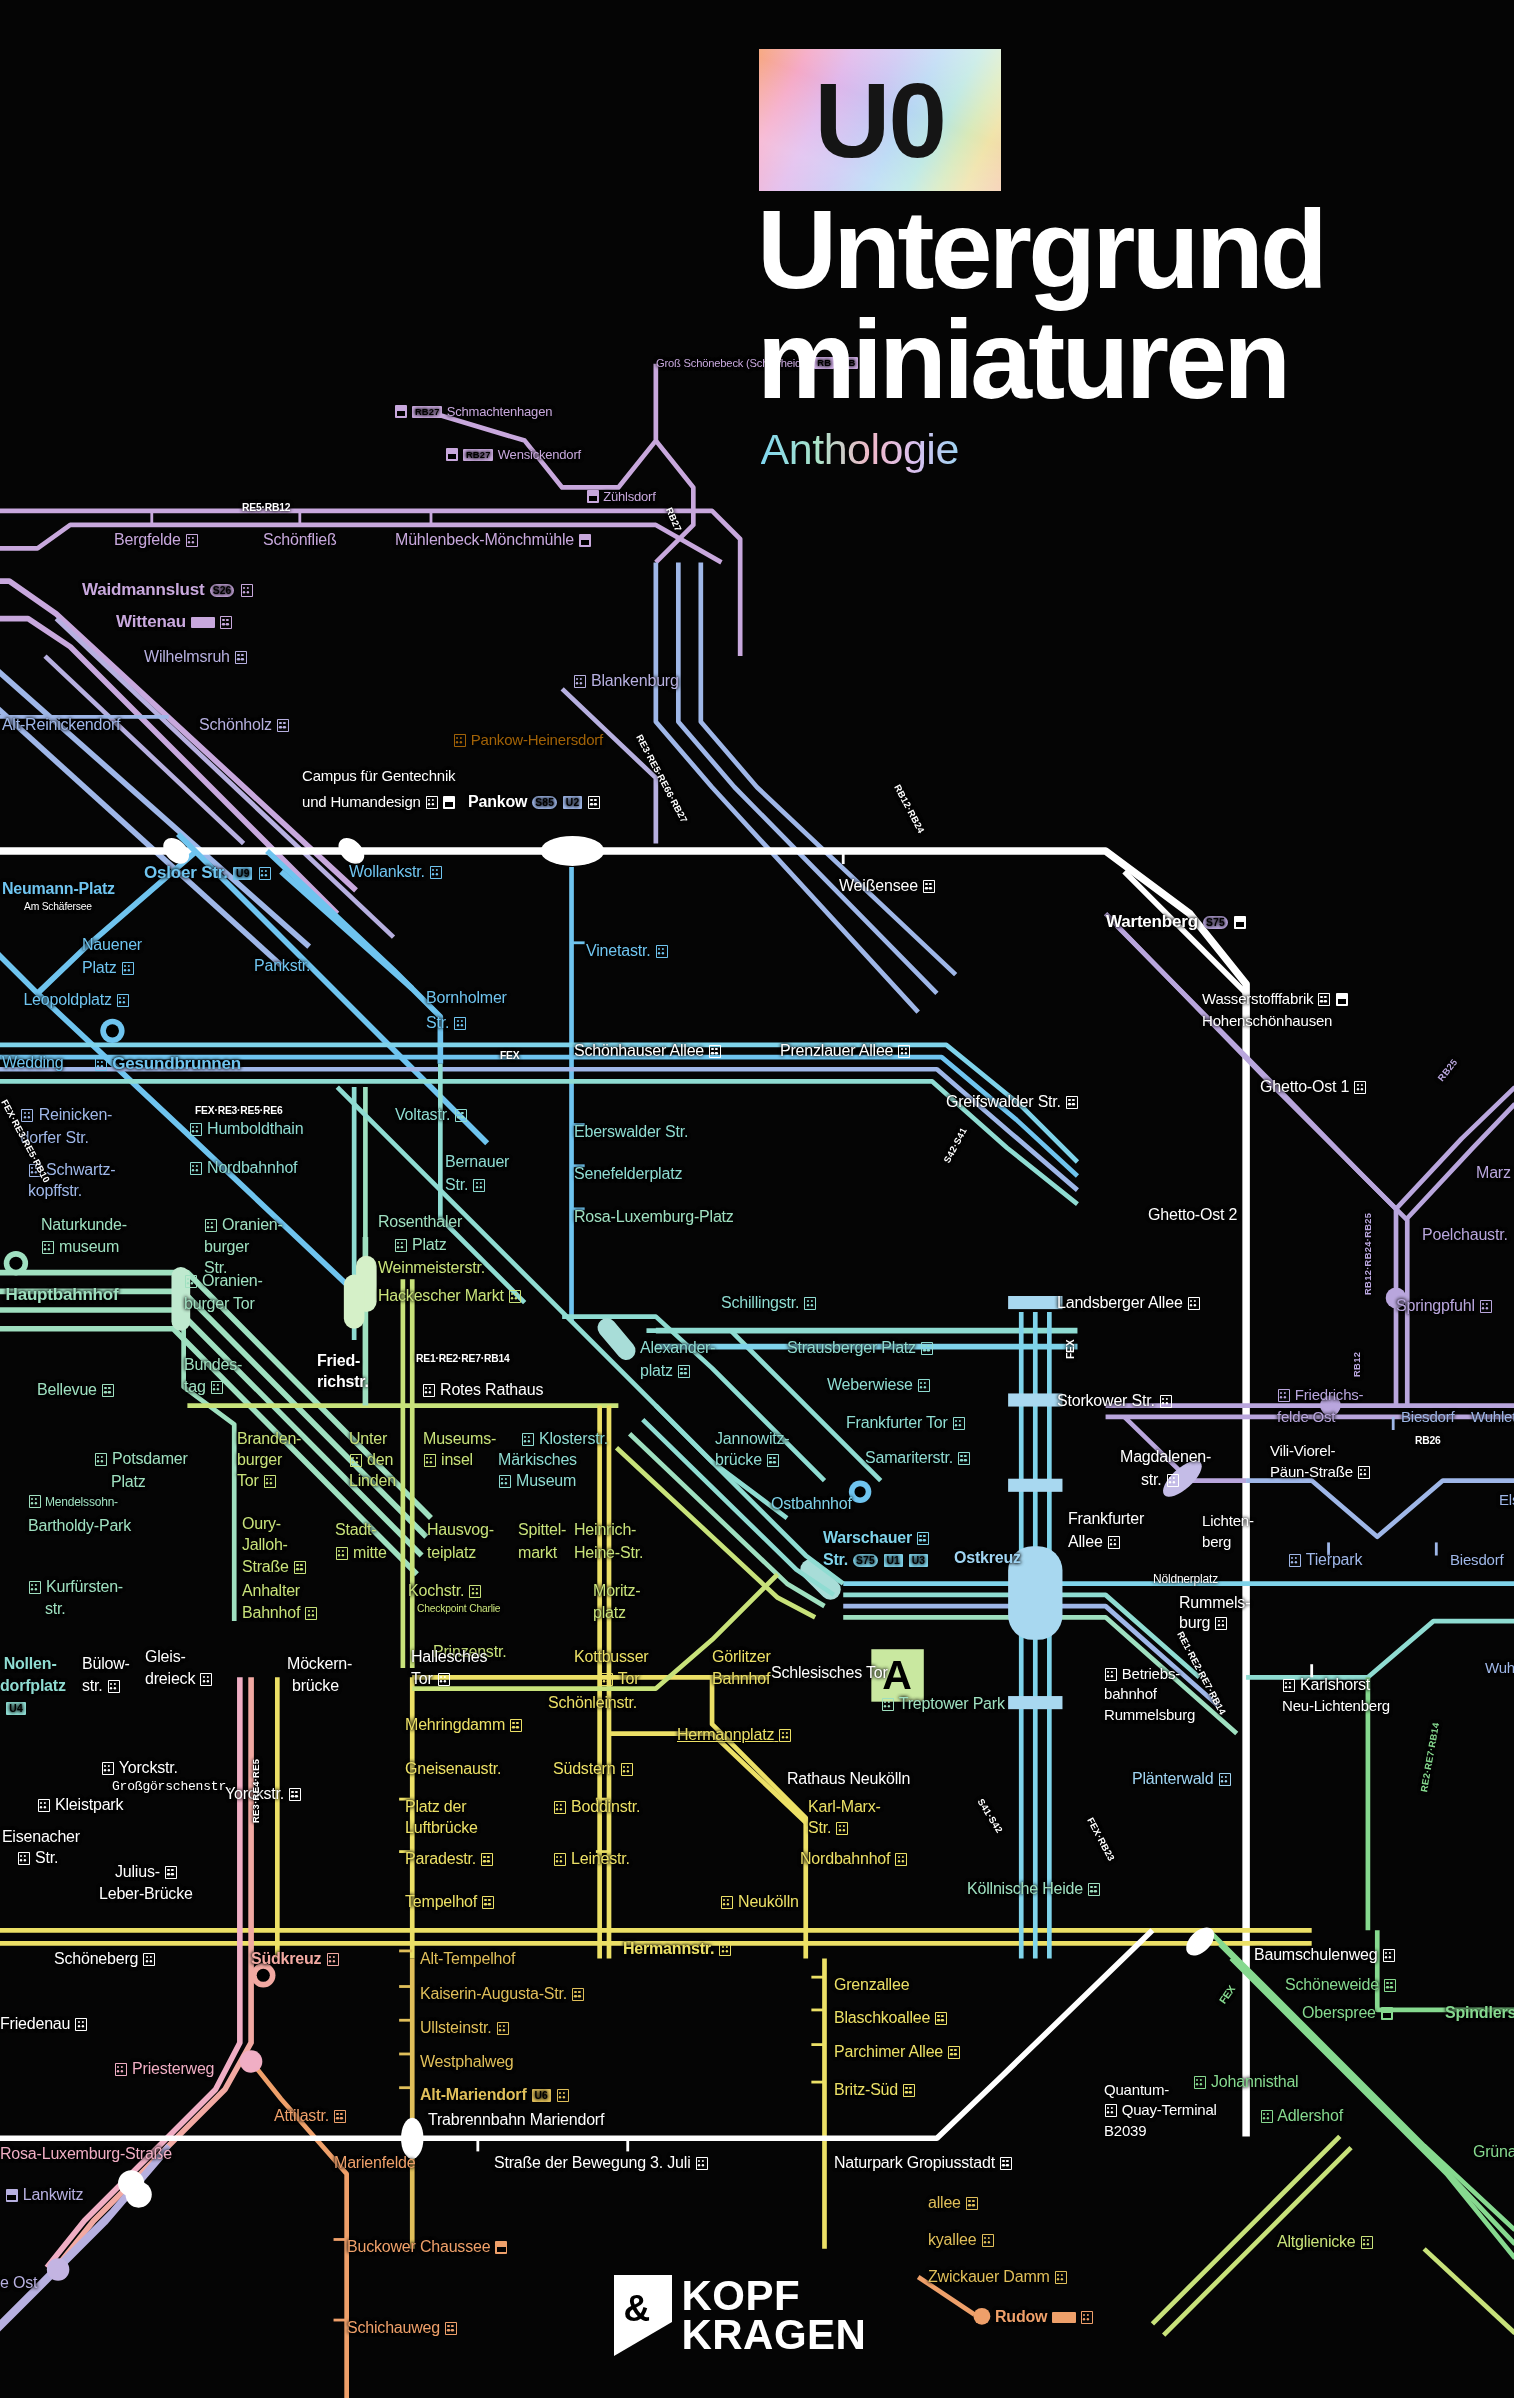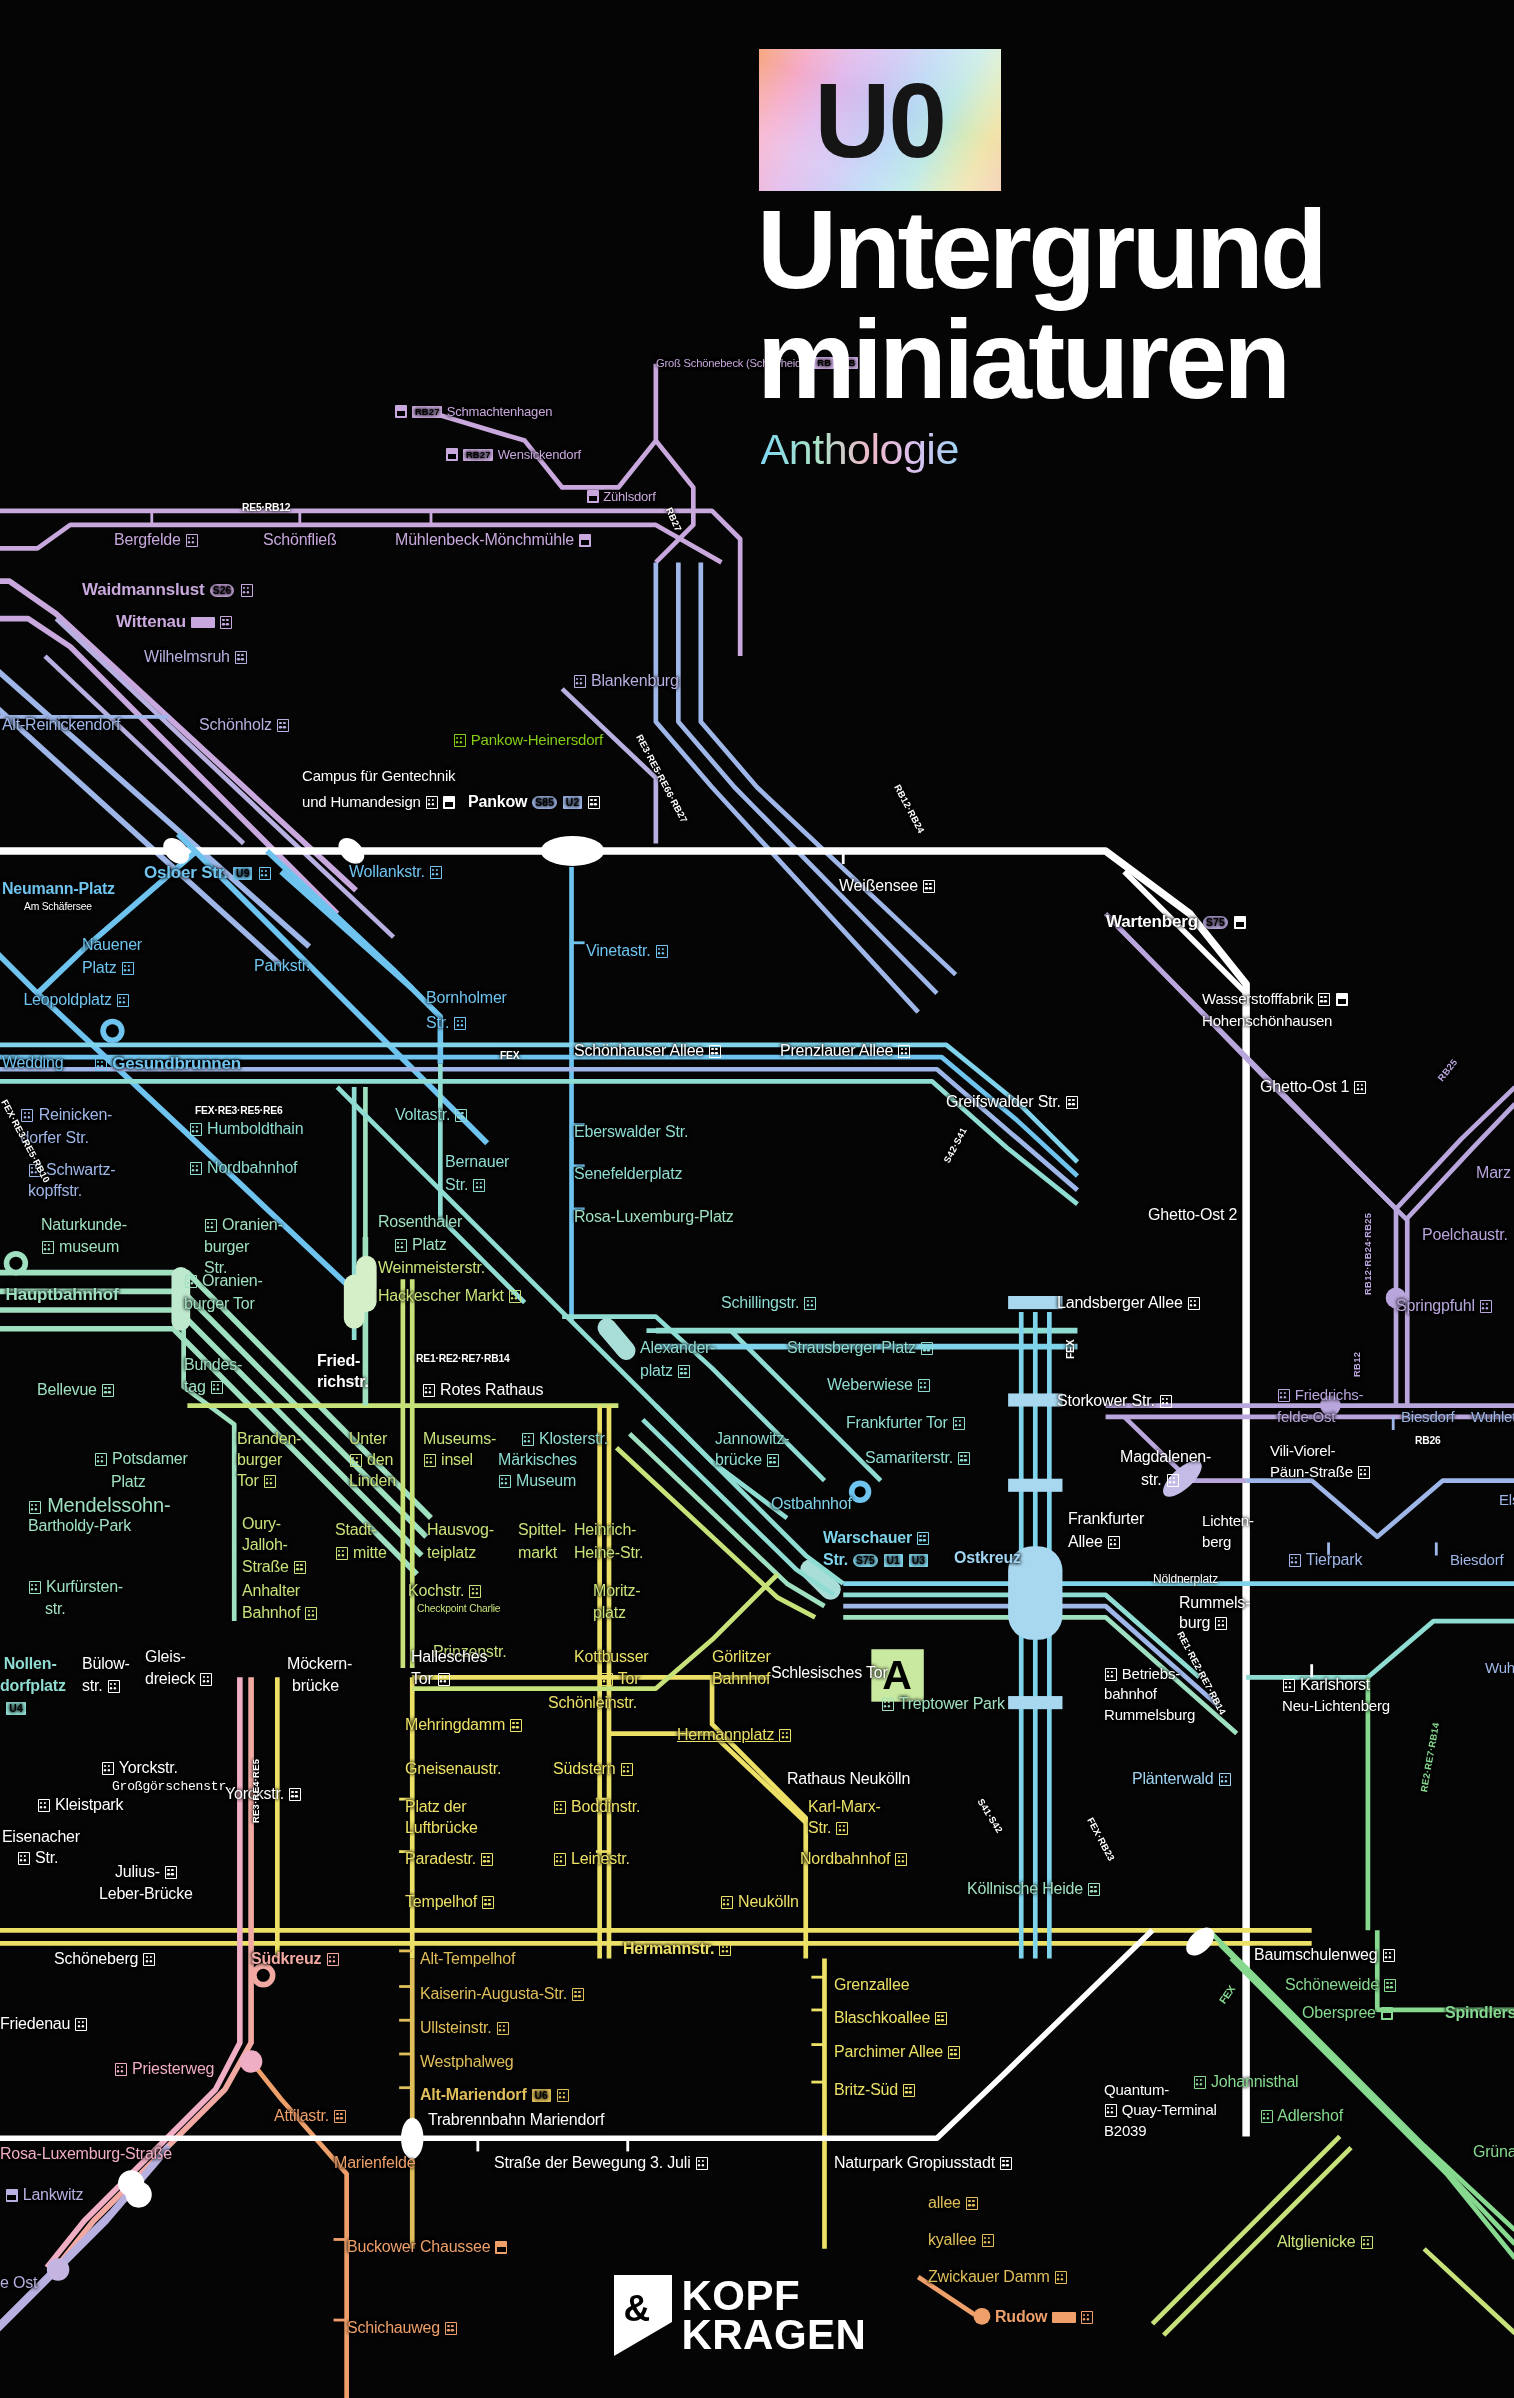--- a/index.html
+++ b/index.html
@@ -388,21 +388,21 @@
         <div class="lbl n" style="left: 586px; top: 490px; color: rgb(200, 168, 221); font-size: 13px;"><span class="ico flag"></span> <span>Zühlsdorf</span></div>
         <div class="lbl n" style="left: 114px; top: 532px; color: rgb(200, 168, 221); font-size: 16px;"><span>Bergfelde</span> <span class="ico lift"></span></div>
         <div class="lbl n" style="left: 263px; top: 532px; color: rgb(200, 168, 221); font-size: 16px;"><span>Schönfließ</span></div>
         <div class="lbl n" style="left: 395px; top: 532px; color: rgb(200, 168, 221); font-size: 16px;"><span>Mühlenbeck-Mönchmühle</span> <span class="ico flag"></span></div>
         <div class="lbl b" style="left: 82px; top: 581px; color: rgb(200, 168, 221); font-size: 17px;"><span>Waidmannslust</span> <span class="chip s" style="background:#c8a8dd">S26</span> <span class="ico lift"></span></div>
         <div class="lbl b" style="left: 116px; top: 613px; color: rgb(200, 168, 221); font-size: 17px;"><span>Wittenau</span> <span class="swatch" style="background:#c8a8dd"></span> <span class="ico lift"></span></div>
         <div class="lbl n" style="left: 144px; top: 649px; color: rgb(183, 176, 224); font-size: 16px;"><span>Wilhelmsruh</span> <span class="ico lift"></span></div>
         <div class="lbl n" style="left: 573px; top: 673px; color: rgb(183, 176, 224); font-size: 16px;"><span class="ico lift"></span> <span>Blankenburg</span></div>
         <div class="lbl n" style="left: 1.9px; top: 717px; color: rgb(159, 183, 232); font-size: 16px;"><span>Alt-Reinickendorf</span></div>
         <div class="lbl n" style="left: 199px; top: 717px; color: rgb(183, 176, 224); font-size: 16px;"><span>Schönholz</span> <span class="ico lift"></span></div>
-        <div class="lbl n" style="left: 453px; top: 732px; color: #84cc16; font-size: 15px;"><span class="ico lift"></span> <span>Pankow-Heinersdorf</span></div>
+        <div class="lbl n" style="left: 453px; top: 732px; color: #a16207; font-size: 15px;"><span class="ico lift"></span> <span>Pankow-Heinersdorf</span></div>
         <div class="lbl n" style="left: 302px; top: 768px; color: rgb(255, 255, 255); font-size: 15px;"><span>Campus für Gentechnik</span></div>
         <div class="lbl n" style="left: 302px; top: 794px; color: rgb(255, 255, 255); font-size: 15px;"><span>und Humandesign</span> <span class="ico lift"></span> <span class="ico flag"></span></div>
         <div class="lbl b" style="left: 468px; top: 794px; color: rgb(255, 255, 255); font-size: 16px;"><span>Pankow</span> <span class="chip s" style="background:#9fb7e8">S85</span> <span class="chip u" style="background:#9fb7e8">U2</span> <span class="ico lift"></span></div>
         <div class="lbl b" style="left: 144px; top: 864px; color: rgb(111, 196, 239); font-size: 17px;"><span>Osloer Str.</span> <span class="chip u" style="background:#6fc4ef">U9</span> <span class="ico lift"></span></div>
         <div class="lbl n" style="left: 349px; top: 864px; color: rgb(111, 196, 239); font-size: 16px;"><span>Wollankstr.</span> <span class="ico lift"></span></div>
         <div class="lbl n" style="left: 839px; top: 878px; color: rgb(255, 255, 255); font-size: 16px;"><span>Weißensee</span> <span class="ico lift"></span></div>
         <div class="lbl b" style="left: 1106px; top: 913px; color: rgb(255, 255, 255); font-size: 17px;"><span>Wartenberg</span> <span class="chip s" style="background:#b9a6dd">S75</span> <span class="ico flag"></span></div>
         <div class="lbl b" style="left: 1.9px; top: 881px; color: rgb(111, 196, 239); font-size: 16px;"><span>Neumann-Platz</span></div>
         <div class="lbl n" style="left: 24px; top: 902px; color: rgb(255, 255, 255); font-size: 10.3px;"><span>Am Schäfersee</span></div>
         <div class="lbl n" style="left: 82px; top: 937px; color: rgb(111, 196, 239); font-size: 16px;"><span>Nauener</span></div>
@@ -472,21 +472,21 @@
         <div class="lbl n" style="left: 498px; top: 1452px; color: rgb(143, 220, 210); font-size: 16px;"><span>Märkisches</span></div>
         <div class="lbl n" style="left: 498px; top: 1473px; color: rgb(143, 220, 210); font-size: 16px;"><span class="ico lift"></span> <span>Museum</span></div>
         <div class="lbl n" style="left: 715px; top: 1431px; color: rgb(143, 220, 210); font-size: 16px;"><span>Jannowitz-</span></div>
         <div class="lbl n" style="left: 715px; top: 1452px; color: rgb(143, 220, 210); font-size: 16px;"><span>brücke</span> <span class="ico lift"></span></div>
         <div class="lbl n" style="left: 846px; top: 1415px; color: rgb(143, 220, 210); font-size: 16px;"><span>Frankfurter Tor</span> <span class="ico lift"></span></div>
         <div class="lbl n" style="left: 865px; top: 1450px; color: rgb(143, 220, 210); font-size: 16px;"><span>Samariterstr.</span> <span class="ico lift"></span></div>
         <div class="lbl n" style="left: 1120px; top: 1449px; color: rgb(255, 255, 255); font-size: 16px;"><span>Magdalenen-</span></div>
         <div class="lbl n" style="left: 1141px; top: 1472px; color: rgb(255, 255, 255); font-size: 16px;"><span>str.</span> <span class="ico lift"></span></div>
         <div class="lbl n" style="left: 94px; top: 1451px; color: rgb(159, 224, 192); font-size: 16px;"><span class="ico lift"></span> <span>Potsdamer</span></div>
         <div class="lbl n" style="left: 111px; top: 1474px; color: rgb(159, 224, 192); font-size: 16px;"><span>Platz</span></div>
-        <div class="lbl n" style="left: 28px; top: 1495px; color: rgb(159, 224, 192); font-size: 20px;"><span class="ico lift"></span> <span>Mendelssohn-</span></div>
+        <div class="lbl n" style="left: 28px; top: 1495px; color: rgb(159, 224, 192); font-size: 12px;"><span class="ico lift"></span> <span>Mendelssohn-</span></div>
         <div class="lbl n" style="left: 28px; top: 1518px; color: rgb(159, 224, 192); font-size: 16px;"><span>Bartholdy-Park</span></div>
         <div class="lbl n" style="left: 242px; top: 1516px; color: rgb(200, 226, 122); font-size: 16px;"><span>Oury-</span></div>
         <div class="lbl n" style="left: 242px; top: 1537px; color: rgb(200, 226, 122); font-size: 16px;"><span>Jalloh-</span></div>
         <div class="lbl n" style="left: 242px; top: 1559px; color: rgb(200, 226, 122); font-size: 16px;"><span>Straße</span> <span class="ico lift"></span></div>
         <div class="lbl n" style="left: 335px; top: 1522px; color: rgb(200, 226, 122); font-size: 16px;"><span>Stadt-</span></div>
         <div class="lbl n" style="left: 335px; top: 1545px; color: rgb(200, 226, 122); font-size: 16px;"><span class="ico lift"></span> <span>mitte</span></div>
         <div class="lbl n" style="left: 427px; top: 1522px; color: rgb(200, 226, 122); font-size: 16px;"><span>Hausvog-</span></div>
         <div class="lbl n" style="left: 427px; top: 1545px; color: rgb(200, 226, 122); font-size: 16px;"><span>teiplatz</span></div>
         <div class="lbl n" style="left: 518px; top: 1522px; color: rgb(200, 226, 122); font-size: 16px;"><span>Spittel-</span></div>
         <div class="lbl n" style="left: 518px; top: 1545px; color: rgb(200, 226, 122); font-size: 16px;"><span>markt</span></div>

